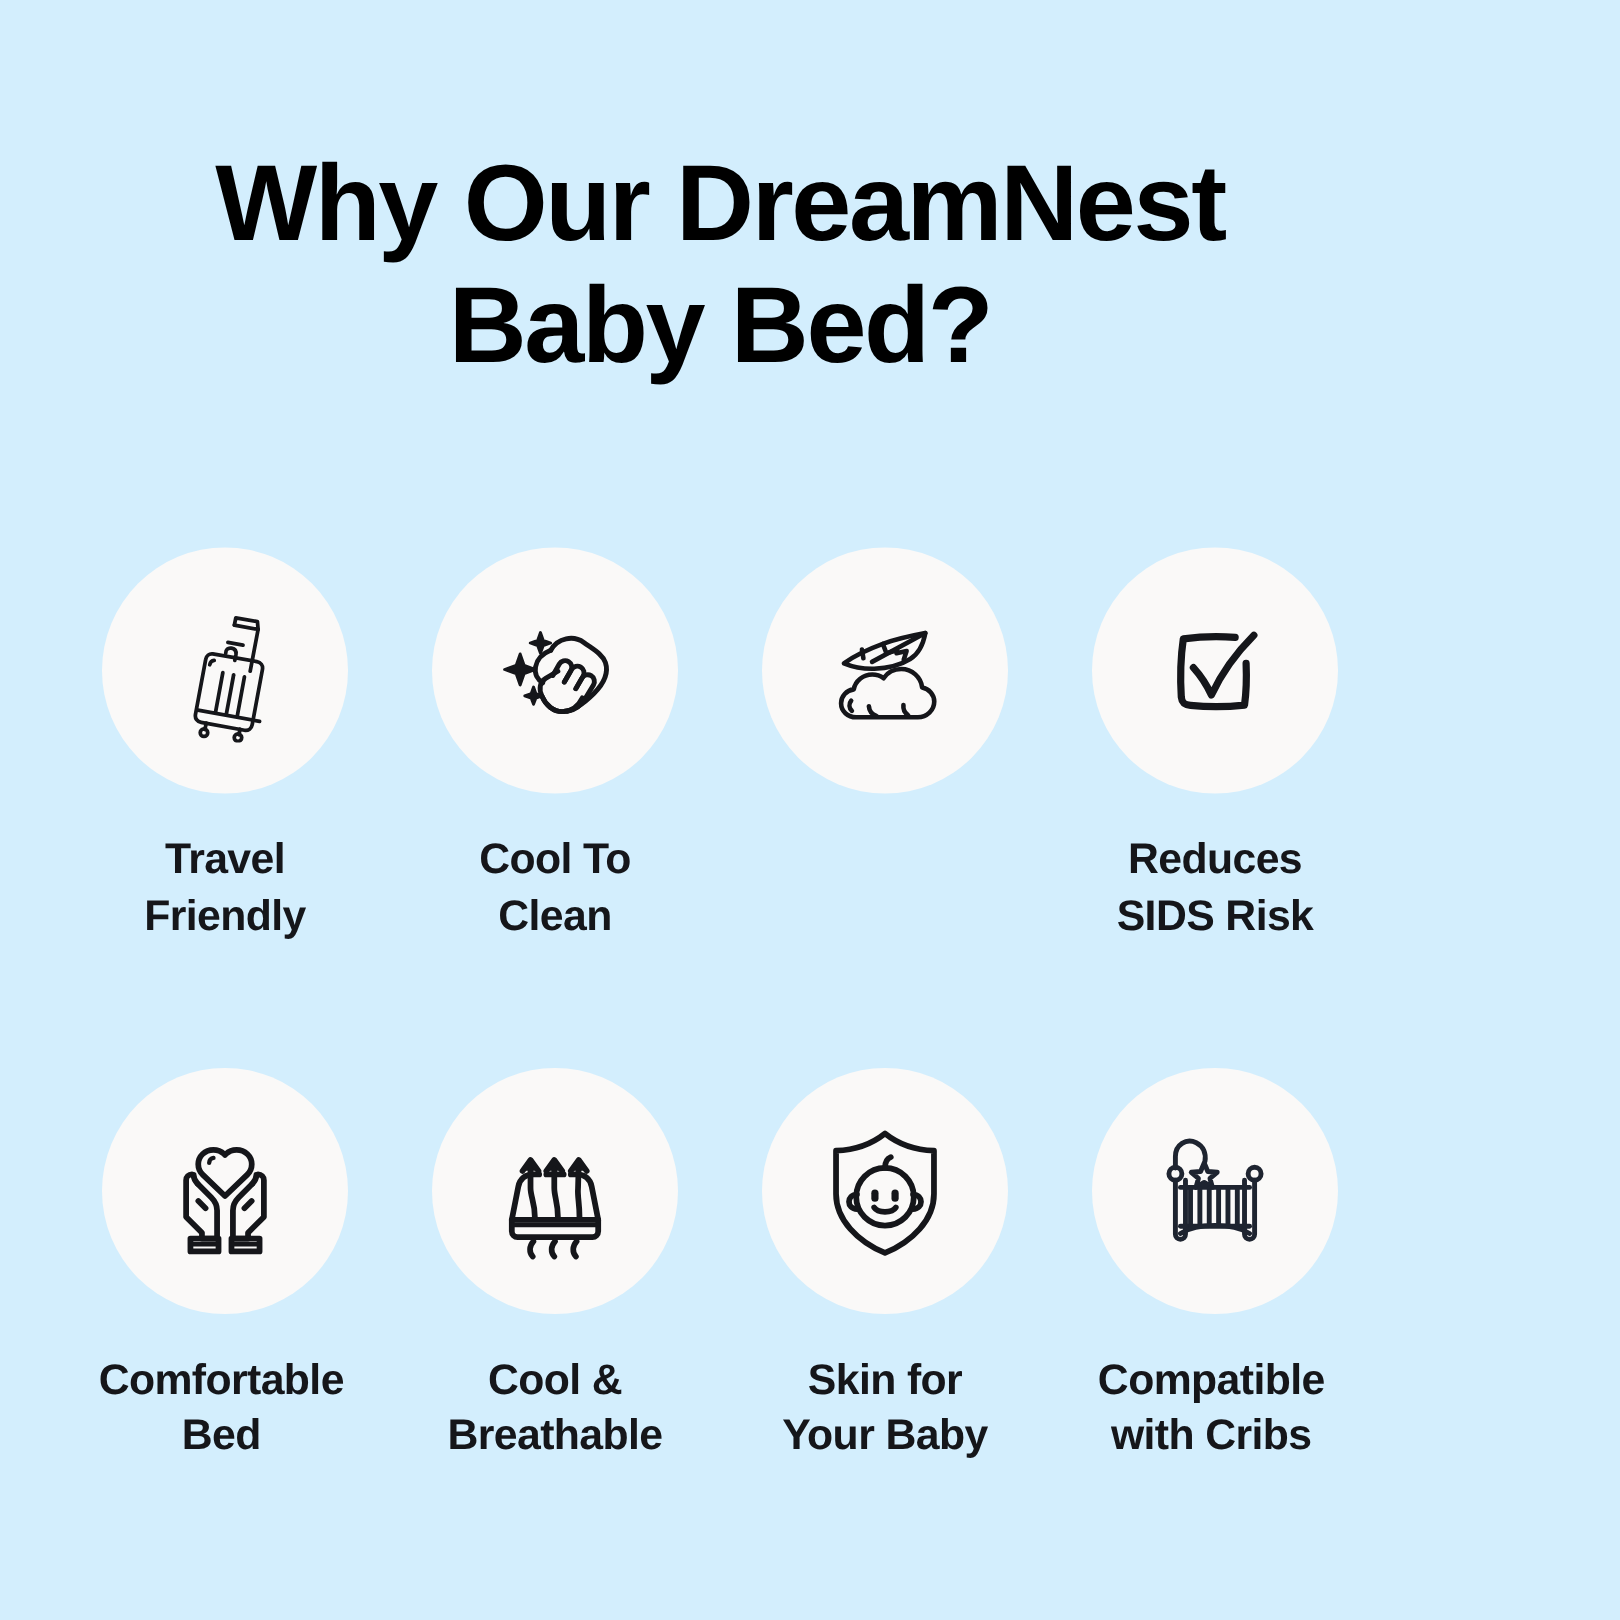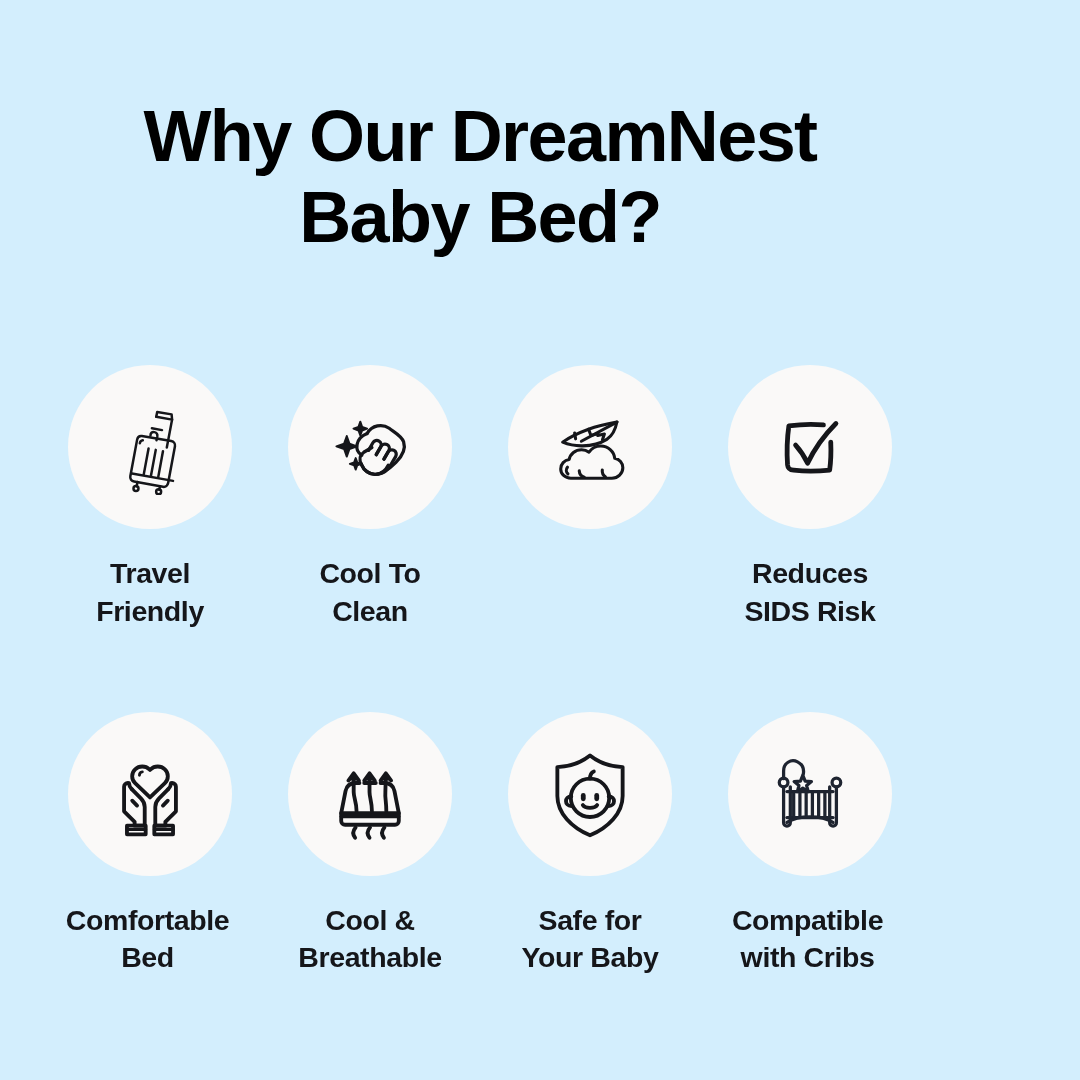--- a/index.html
+++ b/index.html
@@ -272,21 +272,21 @@
           <path d="M69.5 52.5 C73 52.5 75 55 75 57.5 C75 60 73 62.5 69.5 62.5"></path>
 
           <path d="M50 34 C50 30 51.5 27.5 54 26.5"></path>
 
           <path d="M43 51.5 L43 55" stroke-width="5"></path>
           <path d="M57 51.5 L57 55" stroke-width="5"></path>
 
           <path d="M42.5 61.5 C45 65.5 55 65.5 57.5 61.5"></path>
         </svg>
       </div>
-      <div class="feature-label">Safe for
+      <div class="feature-label">Skin for
 Your Baby</div>
     </div>
 
     <div class="feature">
       <div class="icon-circle">
         <svg viewBox="0 0 100 100" fill="none" stroke="#1e2430" stroke-width="3.4" stroke-linecap="round" stroke-linejoin="round">
 
           <path d="M22.5 34 L22.5 26 C22.5 18 30 13 37 16.5 C42 19 44 24 43 29.5"></path>
           <path d="M42.5 30.5 L45 36.5 L51.5 37 L46.5 41.2 L48.2 47.5 L42.5 44 L36.8 47.5 L38.5 41.2 L33.5 37 L40 36.5 Z"></path>
 

